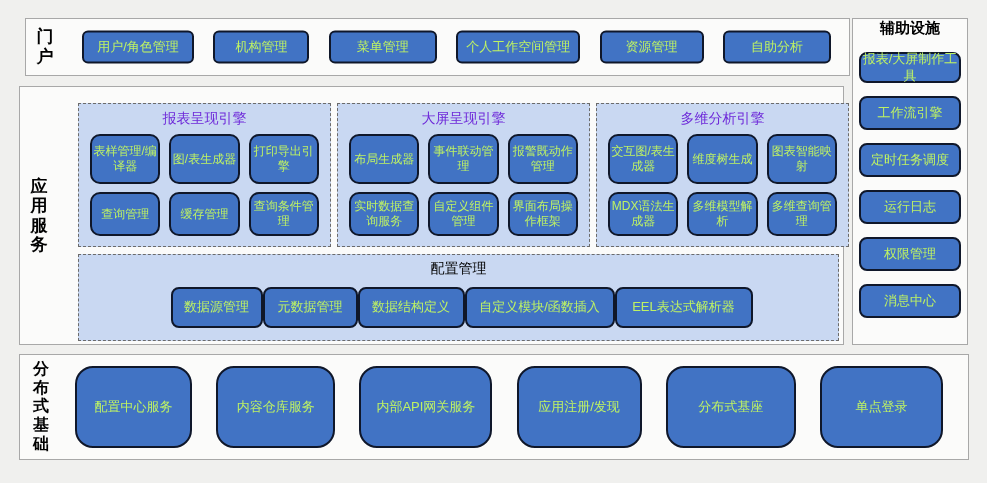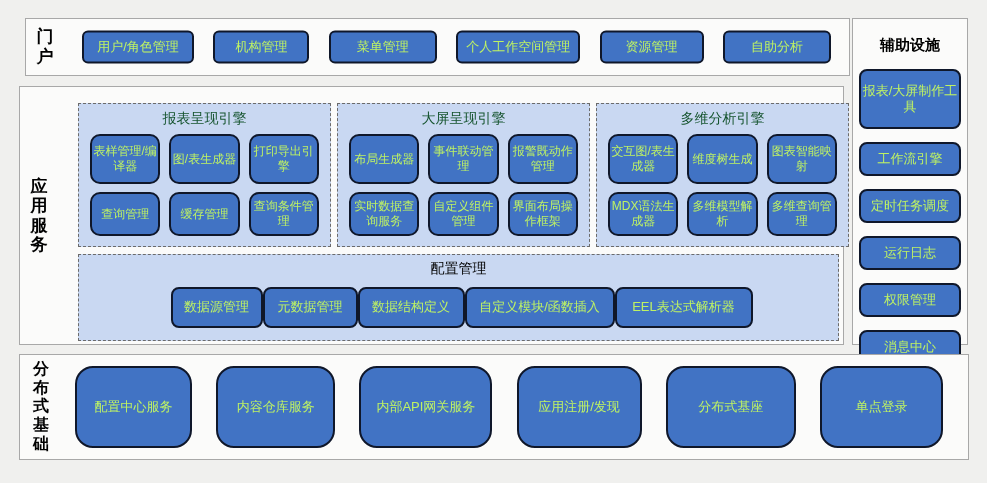--- a/index.html
+++ b/index.html
@@ -30,39 +30,39 @@
   }
   .portal-btns .node{height:33px;font-size:13px;}
   
   #app{left:19px;top:86px;width:825px;height:259px;}
   #app .vlabel{left:9px;top:50%;transform:translateY(-50%);font-size:17px;}
   .engines{position:absolute;left:58px;top:16px;display:flex;gap:6px;}
   .panel{
     width:253px;height:144px;background:#c9d8f2;border:1px dashed #6b6b6b;
     box-sizing:border-box;
   }
-  .panel-title{text-align:center;font-size:14px;color:#14532d;margin-top:6px;}
+  .panel-title{text-align:center;font-size:14px;color:#6d28d9;margin-top:6px;}
   .panel-grid{
     display:grid;grid-template-columns:repeat(3,1fr);grid-template-rows:50px 44px;
     gap:8px 9px;padding:6px 11px 0 11px;
   }
   .panel-grid .node{font-size:12px;border-radius:10px;padding:1px;width:100%;height:100%;}
   .config{
     position:absolute;left:58px;top:167px;width:761px;height:87px;
     background:#c9d8f2;border:1px dashed #6b6b6b;box-sizing:border-box;
   }
   .config-title{text-align:center;font-size:14px;color:#000000;margin-top:5px;}
   .config-btns{display:flex;justify-content:center;padding:9px 27px 0 33px;}
   .config-btns .node{height:41px;font-size:13px;border-radius:8px;}
   
   #aux{left:852px;top:18px;width:116px;height:327px;display:flex;flex-direction:column;align-items:center;}
-  .aux-title{font-weight:bold;font-size:15px;color:#000;margin-top:17px;}
+  .aux-title{font-weight:bold;font-size:15px;color:#000;margin-top:0;}
   .aux-stack{display:flex;flex-direction:column;align-items:center;gap:13px;margin-top:14px;}
   .aux-stack .node{width:102px;height:34px;font-size:13px;border-radius:8px;}
-  .aux-stack .node.tall{height:60px;}
+  .aux-stack .node.tall{height:31px;}
   
   #dist{left:19px;top:354px;width:950px;height:106px;}
   #dist .vlabel{left:11px;top:50%;transform:translateY(-50%);font-size:16px;line-height:1.17;}
   .dist-btns{
     position:absolute;left:55px;right:25px;top:50%;transform:translateY(-50%);
     display:flex;justify-content:space-between;
   }
   .dist-btns .node{height:82px;font-size:13px;border-radius:18px;}
   
   .w96{width:96px}.w104{width:104px}.w108{width:108px}.w112{width:112px}.w124{width:124px}

